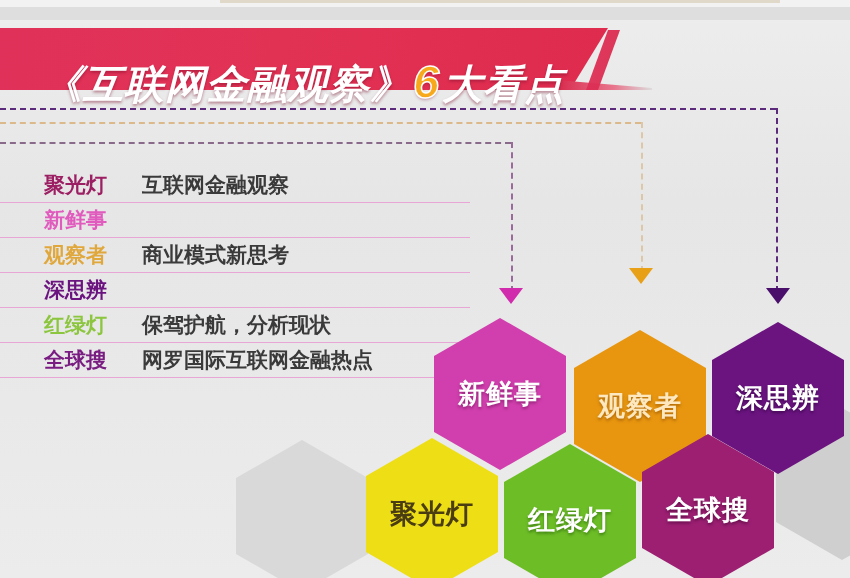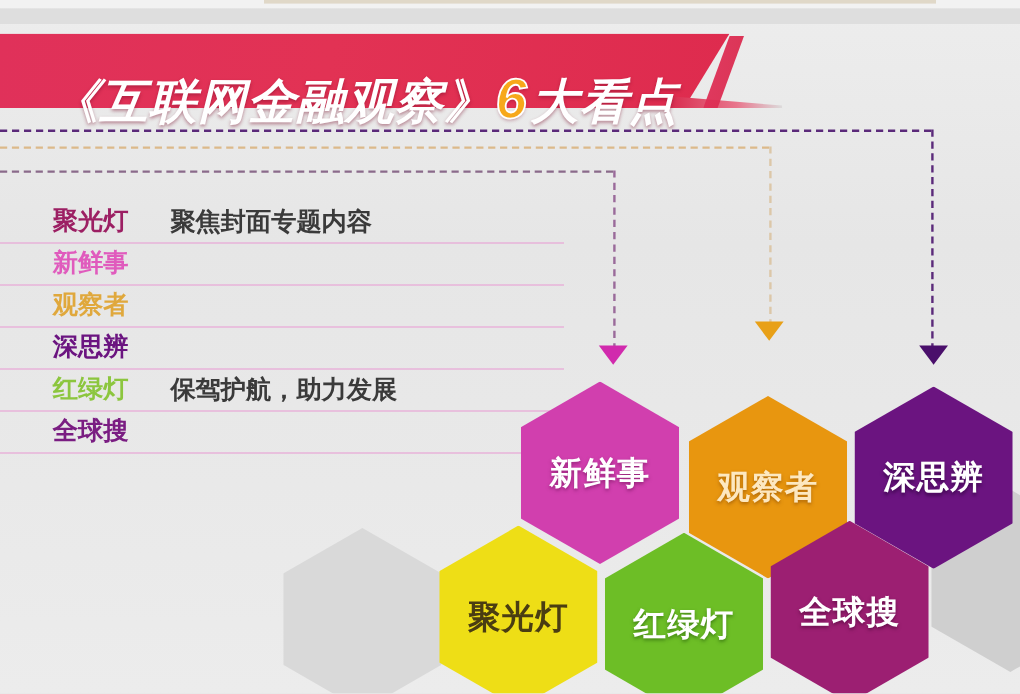--- a/index.html
+++ b/index.html
@@ -126,47 +126,49 @@
   <div class="arrow" style="left:629px;top:268px;border-top-color:#e8a017;"></div>
 
   <div class="dash-h" style="left:0;top:142px;width:511px;border-color:#8a6a8a;"></div>
   <div class="dash-v" style="left:511px;top:142px;height:150px;border-color:#9a6a9a;"></div>
   <div class="arrow" style="left:499px;top:288px;border-top-color:#d12aad;"></div>
 
   <div class="list">
 
     <div class="row">
       <div class="tag" style="color:#9c1f63;">聚光灯</div>
-      <div class="desc">聚焦封面专题内容</div>
+      <div class="desc">互联网金融观察</div>
       <div class="rule"></div>
     </div>
 
     <div class="row">
       <div class="tag" style="color:#e05bbd;">新鲜事</div>
       <div class="rule"></div>
     </div>
 
     <div class="row">
       <div class="tag" style="color:#e0a83c;">观察者</div>
+      <div class="desc">商业模式新思考</div>
       <div class="rule"></div>
     </div>
 
     <div class="row">
       <div class="tag" style="color:#6b1480;">深思辨</div>
       <div class="rule"></div>
     </div>
 
     <div class="row">
       <div class="tag" style="color:#8cc63e;">红绿灯</div>
-      <div class="desc">保驾护航，助力发展</div>
+      <div class="desc">保驾护航，分析现状</div>
       <div class="rule"></div>
     </div>
 
     <div class="row">
       <div class="tag" style="color:#7a1d82;">全球搜</div>
+      <div class="desc">网罗国际互联网金融热点</div>
       <div class="rule"></div>
     </div>
 
   </div>
 
   <div class="hex ghost" style="left:236px;top:440px;background:#d9d9d9;"></div>
   <div class="hex ghost" style="left:776px;top:408px;background:#cfcfcf;"></div>
 
   <div class="hex" style="left:434px;top:318px;background:#d13fae;">
     <span style="color:#ffffff;text-shadow:0 2px 3px rgba(90,10,70,.5);">新鲜事</span>

